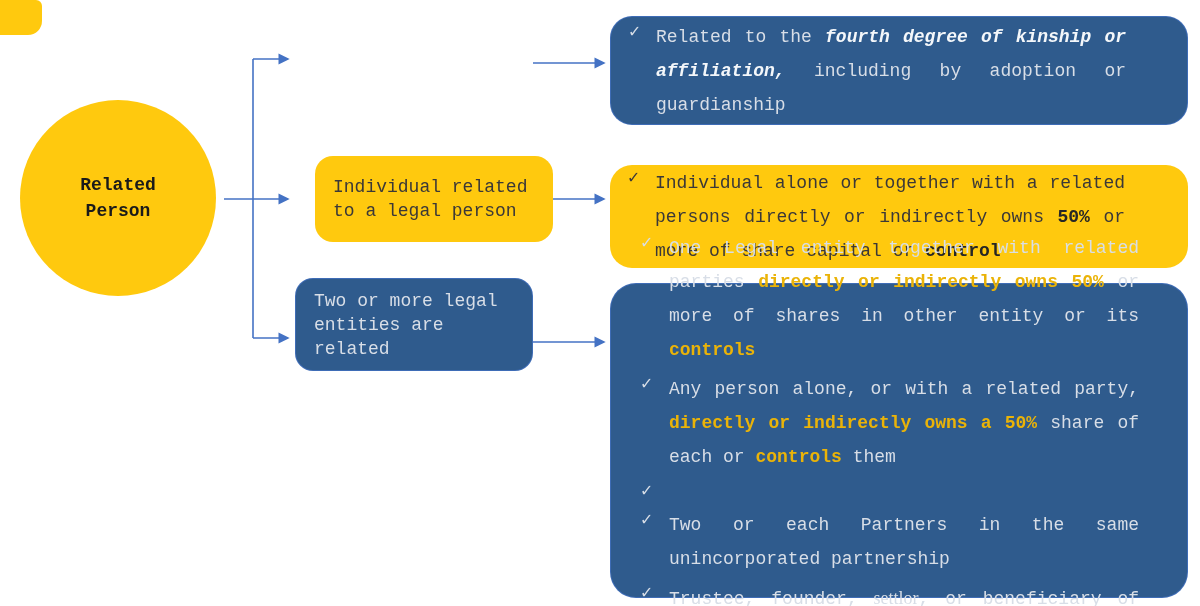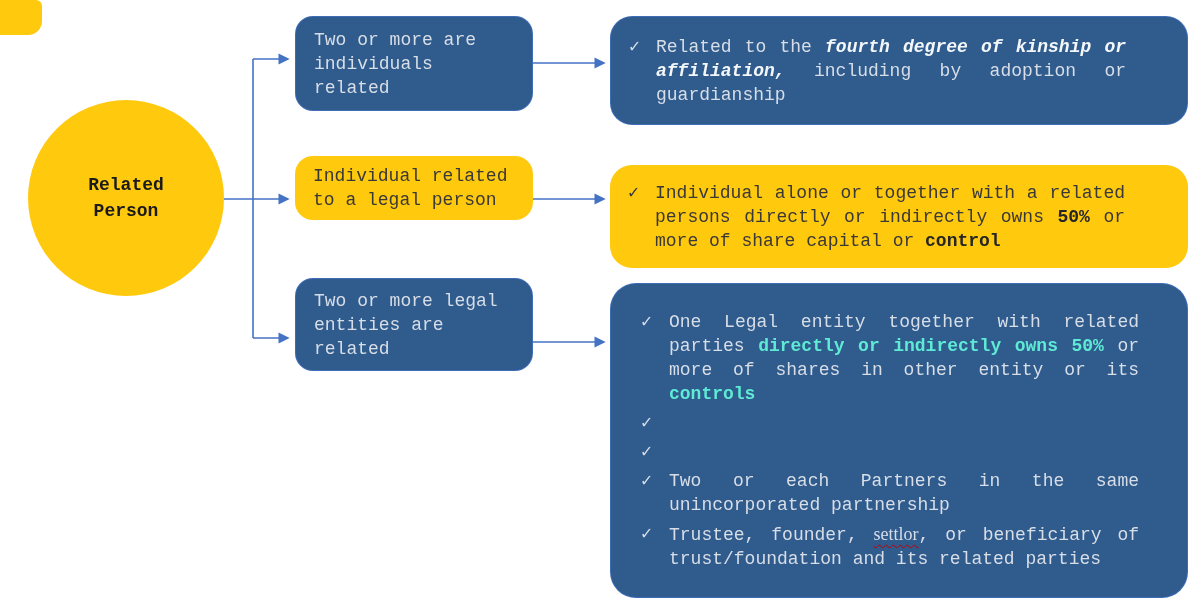--- a/index.html
+++ b/index.html
@@ -6,50 +6,50 @@
   .canvas{
     position:relative;width:1200px;height:606px;background:#ffffff;overflow:hidden;
     font-family:"Liberation Mono","DejaVu Sans Mono",monospace;
   }
   .connector-layer{position:absolute;left:0;top:0;width:1200px;height:606px;pointer-events:none;}
   .corner-tab{
     position:absolute;left:0;top:0;width:42px;height:35px;
     background:#FFC90E;border-radius:0 6px 14px 0;
   }
   .root-circle{
-    position:absolute;left:28px;top:100px;width:196px;height:196px;border-radius:50%;
+    position:absolute;left:20px;top:100px;width:196px;height:196px;border-radius:50%;
     background:#FFC90E;display:flex;align-items:center;justify-content:center;
   }
   .root-label{
     font-weight:bold;font-size:18px;line-height:26px;color:#1a1a1a;text-align:center;
   }
   .node{
     position:absolute;box-sizing:border-box;display:flex;flex-direction:column;justify-content:center;
   }
   .node.blue{background:#2F5B8D;border:1.5px solid rgba(68,114,196,0.75);color:#D8DEE7;}
   .node.yellow{background:#FFC90E;border:none;color:#3B3838;}
   .mid{left:295px;width:238px;border-radius:18px;padding:6px 20px 6px 18px;}
   .mid-a{top:16px;height:95px;}
-  .mid-b{top:156px;height:64px;}
+  .mid-b{top:156px;height:86px;margin-left:20px;}
   .mid-c{top:278px;height:93px;}
   .mid .node-text{font-size:18px;line-height:24px;width:200px;}
   .right{left:610px;width:578px;}
   .right-a{top:16px;height:109px;border-radius:22px;padding:8px 20px 8px 18px;}
   .right-b{top:165px;height:103px;border-radius:22px;padding:8px 20px 8px 18px;}
   .right-c{top:283px;height:315px;border-radius:26px;padding:8px 20px 8px 30px;}
   .bullet{display:flex;align-items:flex-start;}
   .bullet + .bullet{margin-top:5px;}
   .check{flex:0 0 27px;font-size:18px;line-height:24px;}
   .right-c .check{flex:0 0 28px;}
   .btext{
-    width:470px;font-size:18px;line-height:24px;text-align:justify;text-align-last:left;
+    width:470px;font-size:18px;line-height:34px;text-align:justify;text-align-last:left;
   }
   .seg{}
   .seg.b{font-weight:bold;}
-  .node.blue .seg.b{color:#5eead4;}
+  .node.blue .seg.b{color:#eab308;}
   .node.yellow .seg.b{color:#262626;}
   .seg.bi{font-weight:bold;font-style:italic;color:#F4F7FA;}
   .seg.sq{
     text-decoration:underline;text-decoration-style:wavy;text-decoration-color:#C00000;
     text-decoration-thickness:1px;text-underline-offset:4px;font-family:Liberation Serif, serif;
   }
 </style>
 </head>
 <body>
 
@@ -74,23 +74,20 @@
 
   <div class="corner-tab"></div>
 
   <div class="root-circle">
     <div class="root-label">
       <div>Related</div>
       <div>Person</div>
     </div>
   </div>
 
-  <div class="node blue mid mid-a">
-    <div class="node-text">Two or more are individuals related</div>
-  </div>
 
   <div class="node yellow mid mid-b">
     <div class="node-text">Individual related to a legal person</div>
   </div>
 
   <div class="node blue mid mid-c">
     <div class="node-text">Two or more legal entities are related</div>
   </div>
 
   <div class="node blue right right-a">
@@ -115,20 +112,23 @@
 
     <div class="bullet">
       <span class="check">✓</span>
       <div class="btext">
         <span class="seg">One Legal entity together with related parties </span><span class="seg b">directly or indirectly owns 50%</span><span class="seg"> or more of shares in other entity or its </span><span class="seg b">controls</span>
       </div>
     </div>
 
     <div class="bullet">
       <span class="check">✓</span>
+      <div class="btext">
+        <span class="seg">Any person alone, or with a related party, </span><span class="seg b">directly or indirectly owns a 50%</span><span class="seg"> share of each or </span><span class="seg b">controls</span><span class="seg"> them</span>
+      </div>
     </div>
 
     <div class="bullet">
       <span class="check">✓</span>
     </div>
 
     <div class="bullet">
       <span class="check">✓</span>
       <div class="btext">
         <span class="seg">Two or each Partners in the same unincorporated partnership</span>

